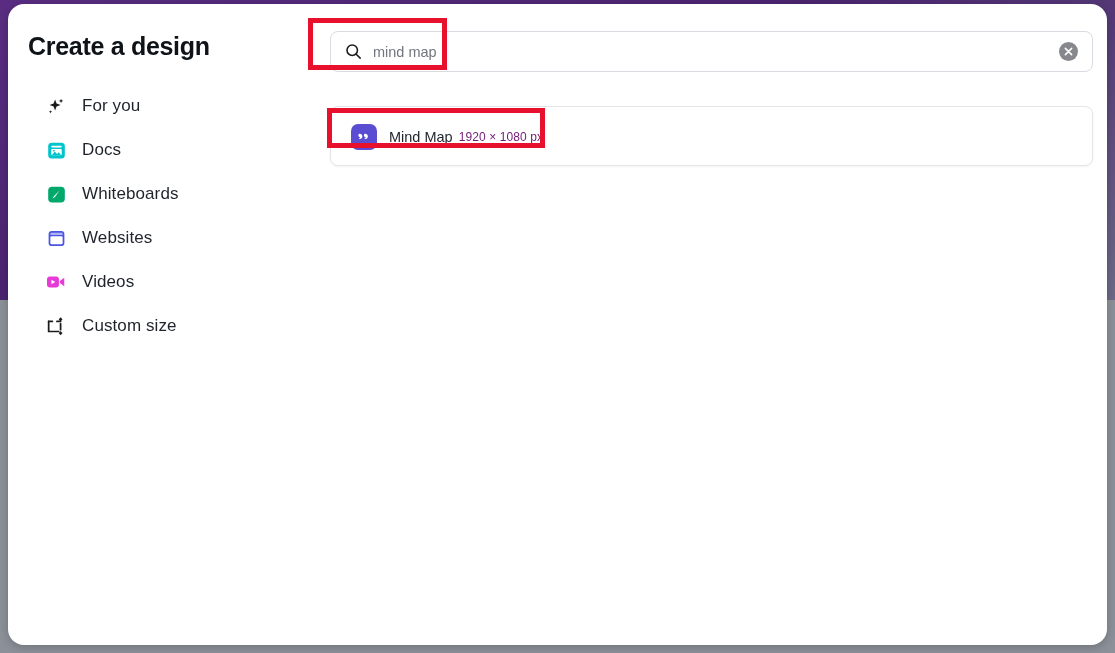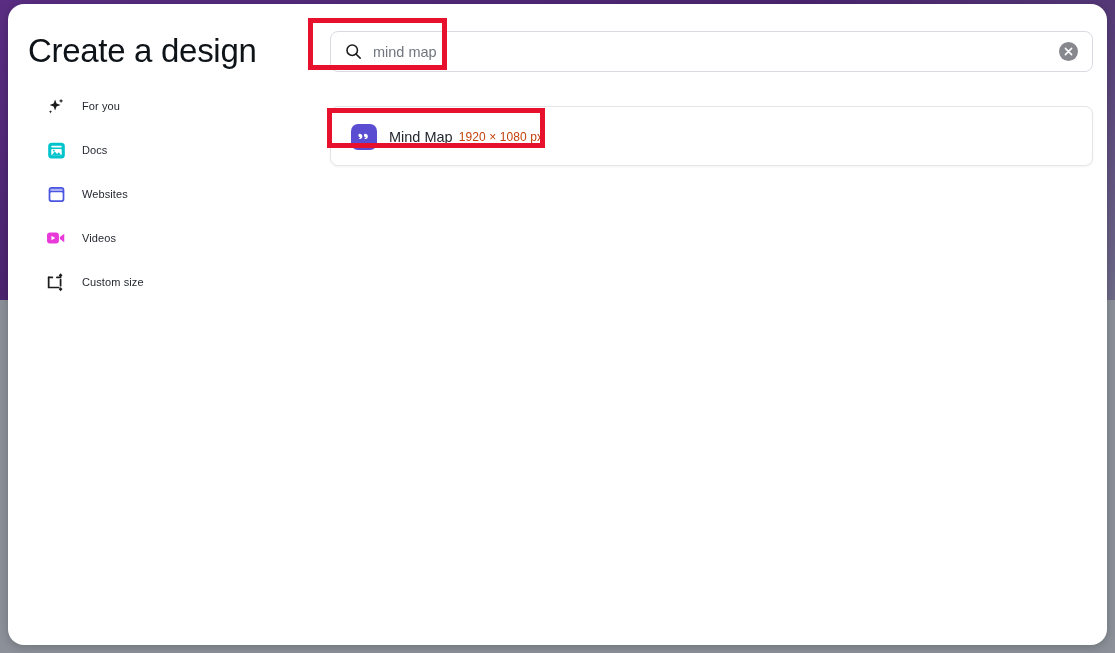--- a/index.html
+++ b/index.html
@@ -42,22 +42,22 @@
     border-radius: 16px;
     box-shadow: 0 2px 10px rgba(0,0,0,0.22);
     overflow: hidden;
   }
 
   
   #page-title {
     position: absolute;
     left: 20px;
     top: 28px;
-    font-size: 33px;
-    font-weight: 400;
+    font-size: 25px;
+    font-weight: 700;
     letter-spacing: -0.3px;
     color: #0e1318;
   }
 
   
   #sidebar {
     position: absolute;
     left: 16px;
     top: 80px;
     width: 270px;
@@ -73,21 +73,21 @@
   .side-ico {
     width: 24px;
     height: 24px;
     flex: 0 0 24px;
     display: flex;
     align-items: center;
     justify-content: center;
     margin-right: 14px;
   }
   .side-label {
-    font-size: 11px;
+    font-size: 17px;
     color: #1f232b;
     letter-spacing: 0.1px;
   }
 
   
   #search-box {
     position: absolute;
     left: 322px;
     top: 27px;
     width: 763px;
@@ -154,21 +154,21 @@
     flex: 0 0 26px;
     margin-right: 12px;
   }
   #result-title {
     font-size: 14.5px;
     color: #1f232b;
     margin-right: 6px;
   }
   #result-dims {
     font-size: 12px;
-    color: #c2410c;
+    color: #701a75;
     letter-spacing: 0.1px;
   }
 
   
   .annot {
     position: absolute;
     border: 5px solid #e8112d;
     pointer-events: none;
     z-index: 40;
   }
@@ -204,20 +204,29 @@
           <rect x="2.5" y="3" width="19" height="18" rx="4" fill="#00c4cc"></rect>
           <rect x="6" y="6.5" width="12" height="2" rx="1" fill="#ffffff"></rect>
           <rect x="6" y="10.2" width="12" height="7.3" rx="1.2" fill="#ffffff"></rect>
           <path d="M6.6 17.3 L10 13.2 L12.6 16 L14.6 14.1 L17.4 17.3 Z" fill="#00c4cc"></path>
           <circle cx="9" cy="12.1" r="1.05" fill="#00c4cc"></circle>
         </svg>
       </span>
       <span class="side-label">Docs</span>
     </div>
 
+    <div class="side-item">
+      <span class="side-ico">
+        <svg width="21" height="21" viewBox="0 0 24 24">
+          <rect x="2.5" y="3" width="19" height="18" rx="4.5" fill="#00a86b"></rect>
+          <path d="M15.5 7.5 L9 14 L7.4 16.6 L10 15 Z" fill="#ffffff"></path>
+        </svg>
+      </span>
+      <span class="side-label">Whiteboards</span>
+    </div>
 
 
 
     <div class="side-item">
       <span class="side-ico">
         <svg width="21" height="21" viewBox="0 0 24 24">
           <rect x="3" y="3.4" width="18" height="17.2" rx="3.6" fill="#4a56e2"></rect>
           <rect x="5" y="5.4" width="14" height="2.6" rx="1" fill="#ffffff" opacity="0.55"></rect>
           <rect x="5" y="9.4" width="14" height="9.2" rx="1.4" fill="#ffffff"></rect>
         </svg>

